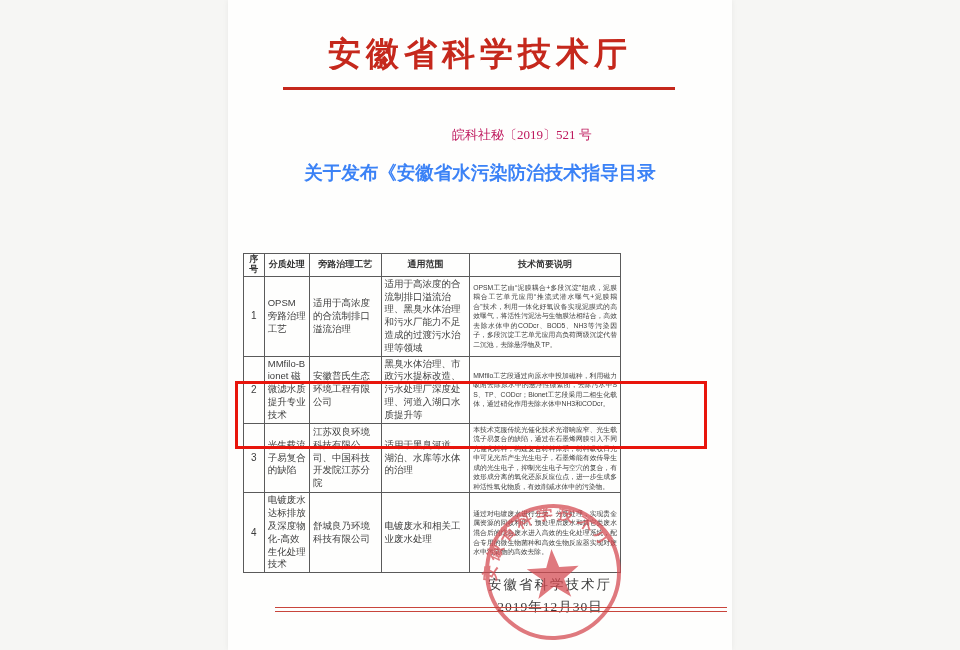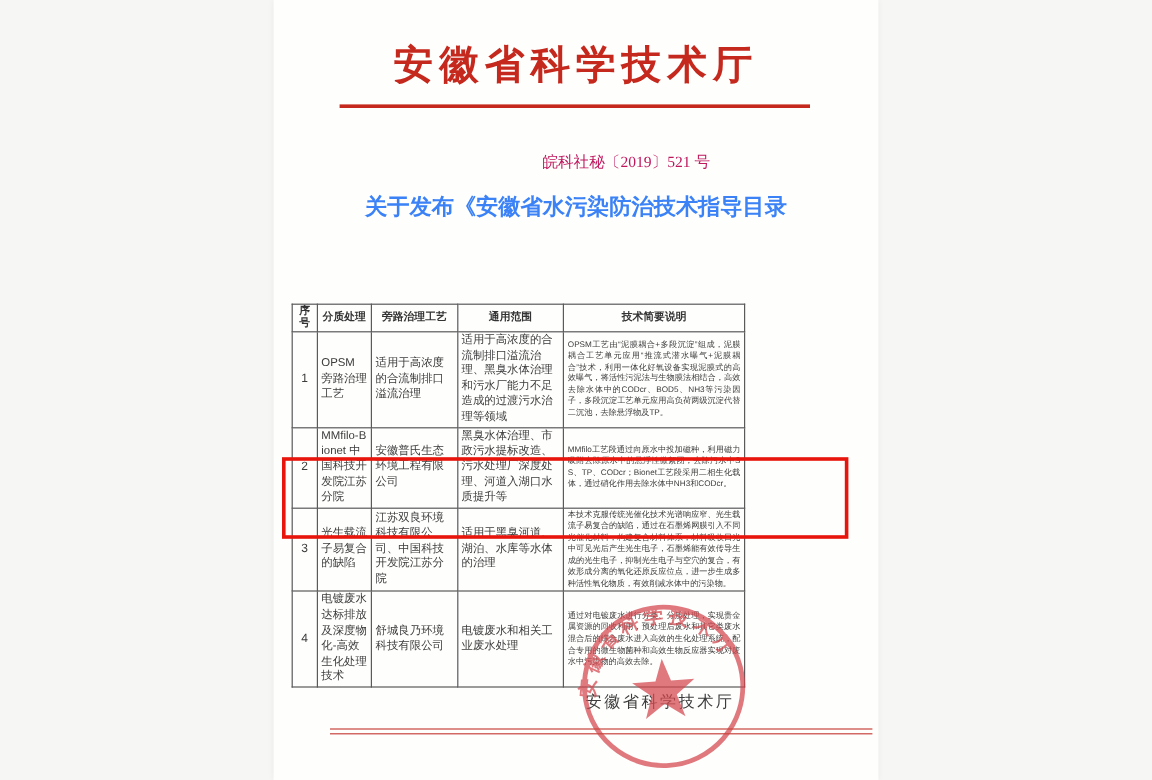--- a/index.html
+++ b/index.html
@@ -134,21 +134,21 @@
       <tbody>
           <tr>
             <td class="col0">1</td>
             <td class="col1">OPSM 旁路治理工艺</td>
             <td class="col2">适用于高浓度的合流制排口溢流治理</td>
             <td class="col3">适用于高浓度的合流制排口溢流治理、黑臭水体治理和污水厂能力不足造成的过渡污水治理等领域</td>
             <td class="col4">OPSM工艺由“泥膜耦合+多段沉淀”组成，泥膜耦合工艺单元应用“推流式潜水曝气+泥膜耦合”技术，利用一体化好氧设备实现泥膜式的高效曝气，将活性污泥法与生物膜法相结合，高效去除水体中的CODcr、BOD5、NH3等污染因子，多段沉淀工艺单元应用高负荷两级沉淀代替二沉池，去除悬浮物及TP。</td>
           </tr>
           <tr>
             <td class="col0">2</td>
-            <td class="col1">MMfilo-Bionet 中国科技开发院江苏分院</td>
+            <td class="col1">MMfilo-Bionet 磁微滤水质提升专业技术</td>
             <td class="col2">安徽普氏生态环境工程有限公司</td>
             <td class="col3">黑臭水体治理、市政污水提标改造、污水处理厂深度处理、河道入湖口水质提升等</td>
             <td class="col4">MMfilo工艺段通过向原水中投加磁种，利用磁力吸附去除原水中的悬浮性微絮团，去除污水中SS、TP、CODcr；Bionet工艺段采用二相生化载体，通过硝化作用去除水体中NH3和CODcr。</td>
           </tr>
           <tr>
             <td class="col0">3</td>
             <td class="col1">光生载流子易复合的缺陷</td>
             <td class="col2">江苏双良环境科技有限公司、中国科技开发院江苏分院</td>
             <td class="col3">适用于黑臭河道、湖泊、水库等水体的治理</td>
             <td class="col4">本技术克服传统光催化技术光谱响应窄、光生载流子易复合的缺陷，通过在石墨烯网膜引入不同光催化材料，构建复合材料体系，材料吸收日光中可见光后产生光生电子，石墨烯能有效传导生成的光生电子，抑制光生电子与空穴的复合，有效形成分离的氧化还原反应位点，进一步生成多种活性氧化物质，有效削减水体中的污染物。</td>
@@ -161,20 +161,21 @@
             <td class="col4">通过对电镀废水进行分类、分质处理，实现贵金属资源的回收利用，预处理后废水和其它类废水混合后的综合废水进入高效的生化处理系统，配合专用的微生物菌种和高效生物反应器实现对废水中污染物的高效去除。</td>
           </tr>
         </tbody>
     </table>
   </div>
 
   <div class="highlight-box"></div>
 
 
   <div class="signer">安徽省科学技术厅</div>
+  <div class="sign-date">2019年12月30日</div>
 
   <svg class="seal" viewBox="0 0 150 150">
     <circle cx="75" cy="75" r="66" fill="none" stroke="#d4474e" stroke-width="4"></circle>
     <polygon fill="#d4474e" points="75,52 81.5,70.5 101,70.5 85.5,82.5 91.5,101 75,89.5 58.5,101 64.5,82.5 49,70.5 68.5,70.5"></polygon>
     <defs>
       <path id="sealArc" d="M 20,98 A 58,58 0 1 1 130,98" fill="none"></path>
     </defs>
     <text>
       <textPath href="#sealArc" startOffset="8%">安徽省科学技术厅</textPath>
     </text>

